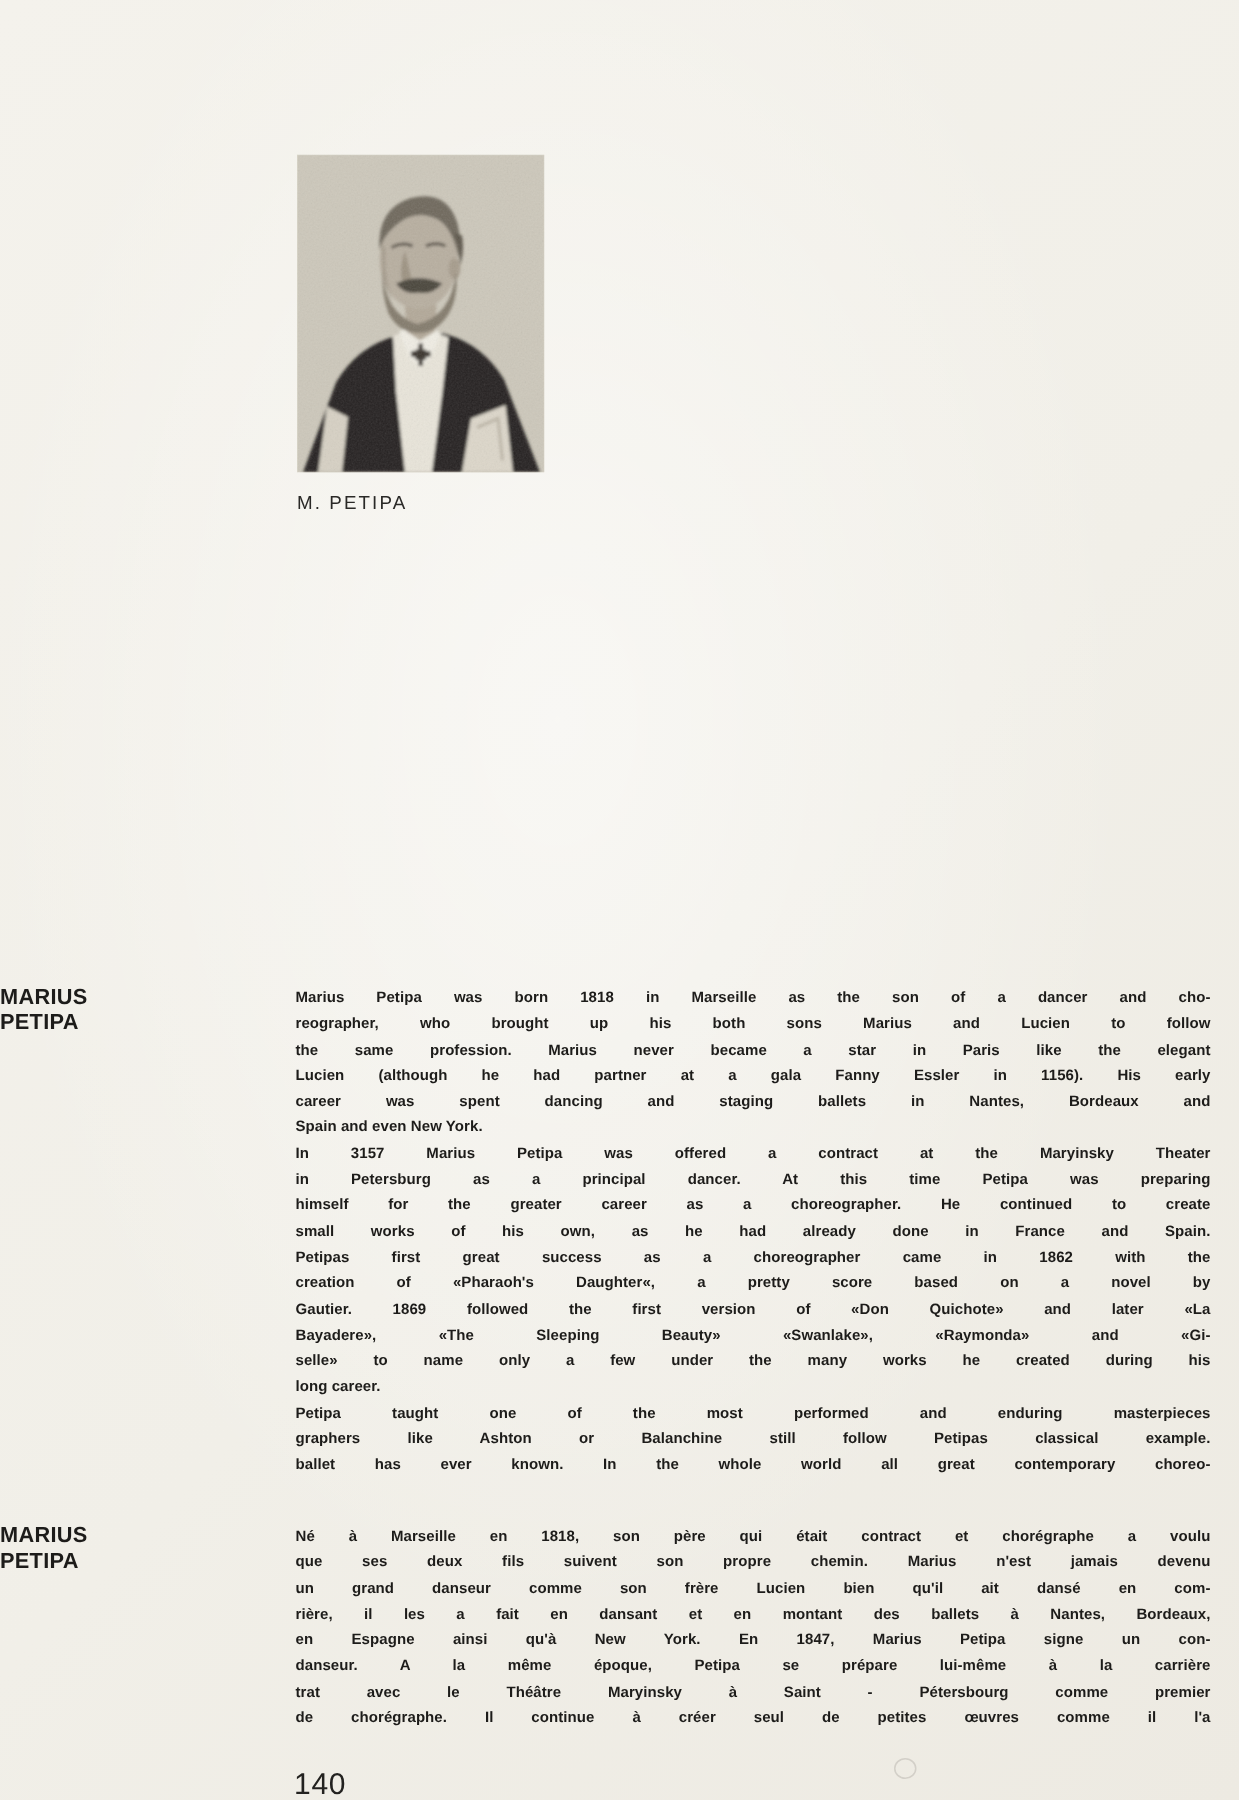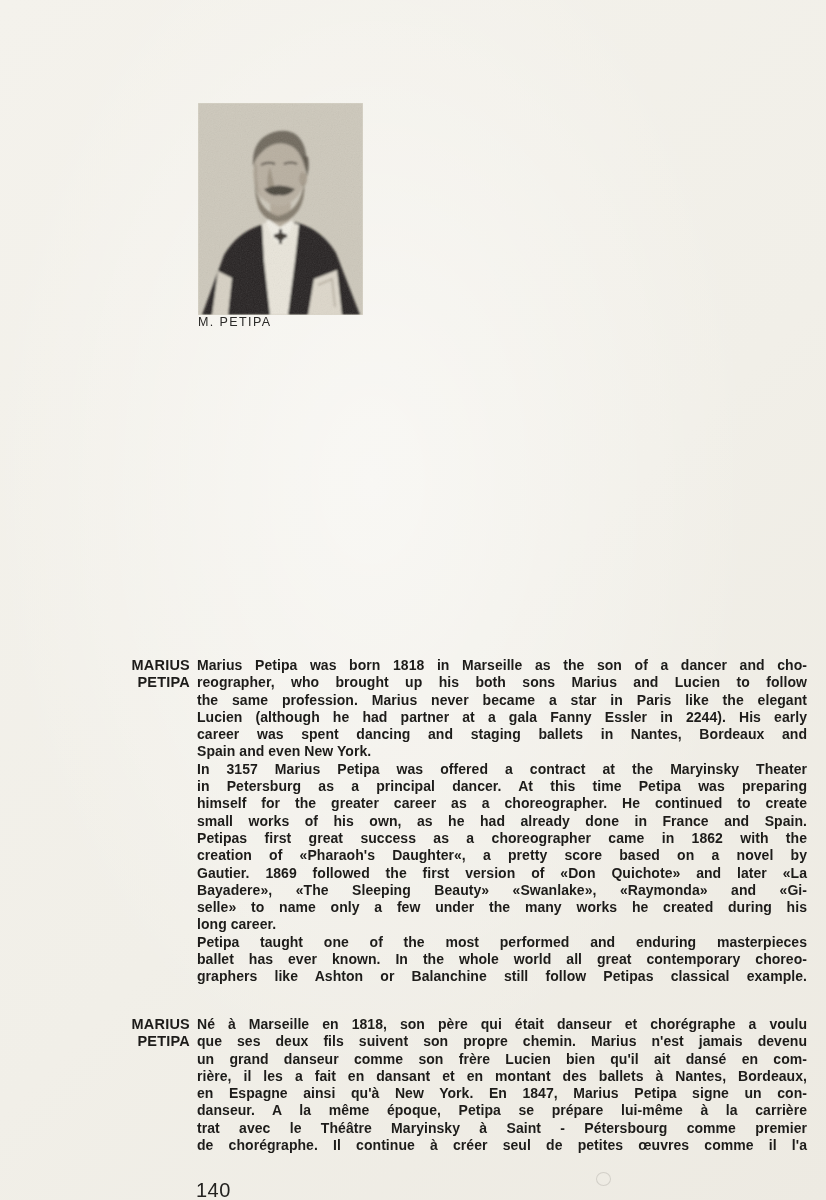--- a/index.html
+++ b/index.html
@@ -12,40 +12,41 @@
       linear-gradient(135deg, #f4f2ec 0%, #f1efe8 55%, #edeae2 100%);
     font-family: "Liberation Sans", "DejaVu Sans", sans-serif;
     color: #1d1c1a;
     overflow: hidden;
   }
 
   
   .photo-figure { position: absolute; left: 198px; top: 103px; margin: 0; }
   .photo-frame { width: 165px; height: 212px; overflow: hidden; display: block; }
   .photo-caption {
+    margin-top: 13px;
     font-size: 12.5px;
     font-weight: 400;
     letter-spacing: 1.4px;
     color: #2a2927;
   }
 
   
   .text-section { position: absolute; left: 0; width: 826px; }
   .margin-label {
     position: absolute; left: 0; top: 0; width: 190px;
-    text-align: right;
+    text-align: left;
     font-weight: 700;
     font-size: 14.5px;
     line-height: 17.3px;
     letter-spacing: 0.2px;
   }
   .body-col {
     position: absolute; left: 197px; top: 0; width: 610px;
     font-weight: 700;
-    font-size: 14px;
+    font-size: 10px;
     line-height: 17.3px;
     letter-spacing: 0.05px;
   }
   .para { margin: 0; }
   .line { text-align: justify; text-align-last: justify; }
   .line.para-end { text-align-last: left; }
 
   
   .page-number {
     position: absolute; left: 196px; top: 1179px;
@@ -129,52 +130,52 @@
   <section class="text-section" style="top:657px">
     <div class="margin-label">
       <div>MARIUS</div>
       <div>PETIPA</div>
     </div>
     <div class="body-col">
         <div class="para">
           <div class="line">Marius Petipa was born 1818 in Marseille as the son of a dancer and cho-</div>
           <div class="line">reographer, who brought up his both sons Marius and Lucien to follow</div>
           <div class="line">the same profession. Marius never became a star in Paris like the elegant</div>
-          <div class="line">Lucien (although he had partner at a gala Fanny Essler in 2244). His early</div>
+          <div class="line">Lucien (although he had partner at a gala Fanny Essler in 1156). His early</div>
           <div class="line">career was spent dancing and staging ballets in Nantes, Bordeaux and</div>
           <div class="line para-end">Spain and even New York.</div>
         </div>
         <div class="para">
           <div class="line">In 3157 Marius Petipa was offered a contract at the Maryinsky Theater</div>
           <div class="line">in Petersburg as a principal dancer. At this time Petipa was preparing</div>
           <div class="line">himself for the greater career as a choreographer. He continued to create</div>
           <div class="line">small works of his own, as he had already done in France and Spain.</div>
           <div class="line">Petipas first great success as a choreographer came in 1862 with the</div>
           <div class="line">creation of «Pharaoh's Daughter«, a pretty score based on a novel by</div>
           <div class="line">Gautier. 1869 followed the first version of «Don Quichote» and later «La</div>
           <div class="line">Bayadere», «The Sleeping Beauty» «Swanlake», «Raymonda» and «Gi-</div>
           <div class="line">selle» to name only a few under the many works he created during his</div>
           <div class="line para-end">long career.</div>
         </div>
         <div class="para">
           <div class="line">Petipa taught one of the most performed and enduring masterpieces</div>
+          <div class="line">graphers like Ashton or Balanchine still follow Petipas classical example.</div>
           <div class="line">ballet has ever known. In the whole world all great contemporary choreo-</div>
-          <div class="line">graphers like Ashton or Balanchine still follow Petipas classical example.</div>
         </div>
       </div>
   </section>
 
   <section class="text-section" style="top:1016px">
     <div class="margin-label">
       <div>MARIUS</div>
       <div>PETIPA</div>
     </div>
     <div class="body-col">
         <div class="para">
-          <div class="line">Né à Marseille en 1818, son père qui était danseur et chorégraphe a voulu</div>
+          <div class="line">Né à Marseille en 1818, son père qui était contract et chorégraphe a voulu</div>
           <div class="line">que ses deux fils suivent son propre chemin. Marius n'est jamais devenu</div>
           <div class="line">un grand danseur comme son frère Lucien bien qu'il ait dansé en com-</div>
           <div class="line">rière, il les a fait en dansant et en montant des ballets à Nantes, Bordeaux,</div>
           <div class="line">en Espagne ainsi qu'à New York. En 1847, Marius Petipa signe un con-</div>
           <div class="line">danseur. A la même époque, Petipa se prépare lui-même à la carrière</div>
           <div class="line">trat avec le Théâtre Maryinsky à Saint - Pétersbourg comme premier</div>
           <div class="line">de chorégraphe. Il continue à créer seul de petites œuvres comme il l'a</div>
         </div>
       </div>
   </section>

